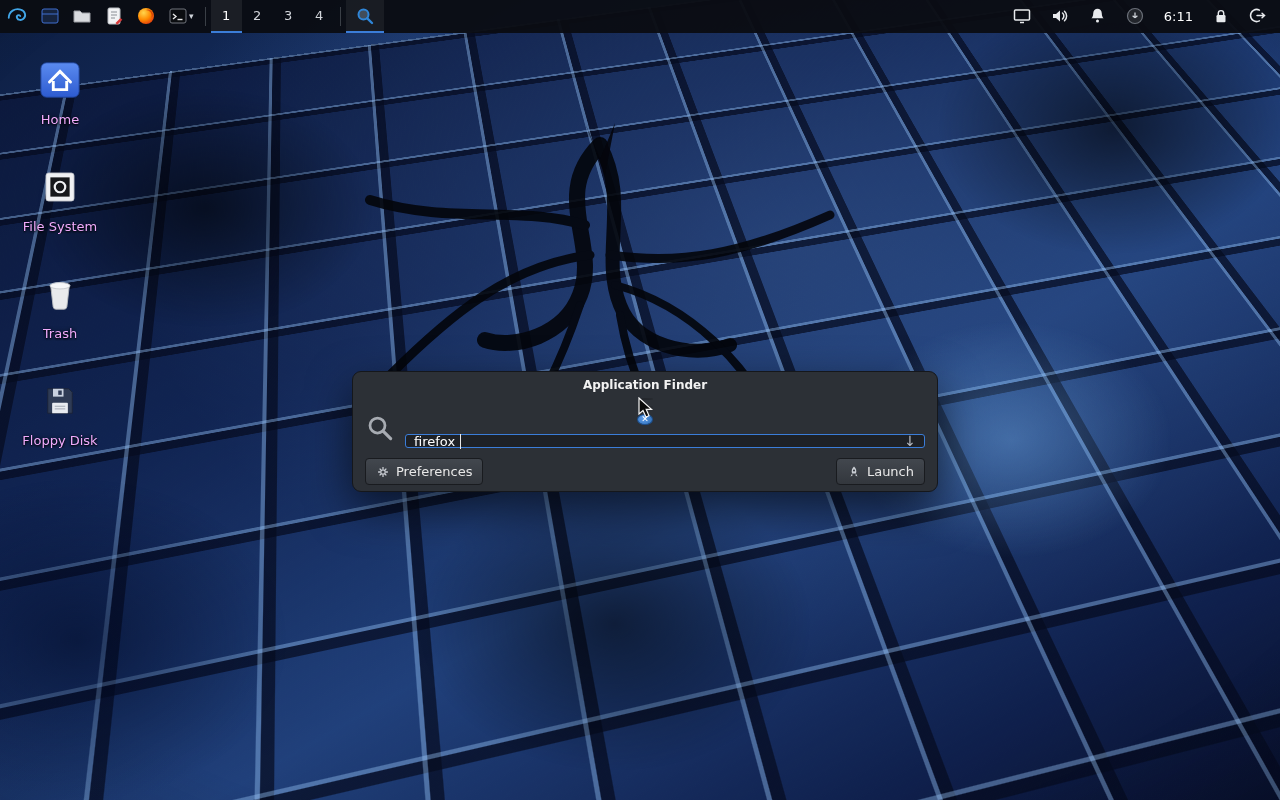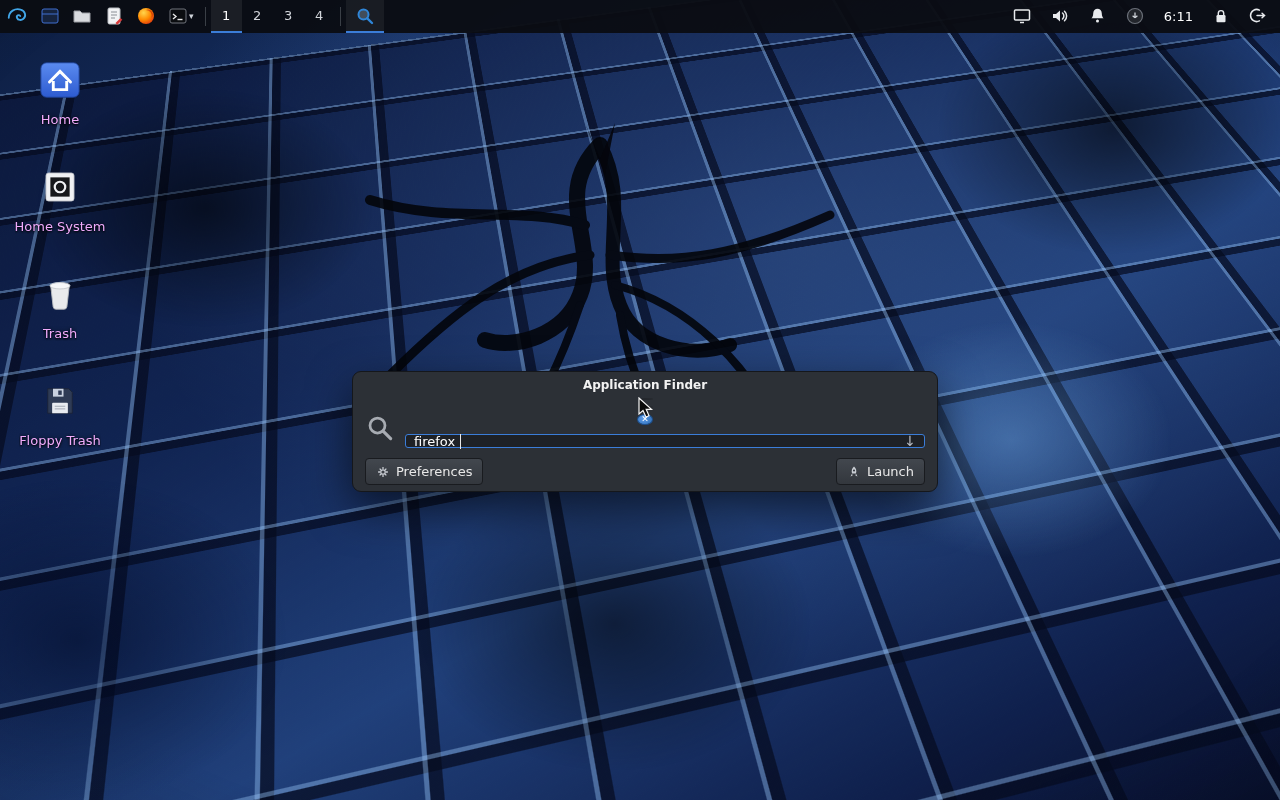--- a/index.html
+++ b/index.html
@@ -241,21 +241,21 @@
     </div>
 
     <div class="desk-item">
       <div class="ic">
         <svg width="42" height="42" viewBox="0 0 48 48">
           <rect x="8" y="8" width="32" height="32" rx="3" fill="#f0f1f3" stroke="#c3c6cb"></rect>
           <rect x="13" y="13" width="22" height="22" fill="#17181b"></rect>
           <circle cx="24" cy="24" r="6" fill="none" stroke="#f0f1f3" stroke-width="2.5"></circle>
         </svg>
       </div>
-      <div class="lbl">Home System</div>
+      <div class="lbl">File System</div>
     </div>
 
     <div class="desk-item">
       <div class="ic">
         <svg width="44" height="44" viewBox="0 0 48 48">
           <path d="M14 16 h20 l-2.5 22 a3 3 0 0 1 -3 2.6 h-9 a3 3 0 0 1 -3 -2.6 z" fill="#e9eaec" stroke="#b9bcc1"></path>
           <ellipse cx="24" cy="15" rx="11" ry="3.5" fill="#f5f6f8" stroke="#c6c9ce"></ellipse>
         </svg>
       </div>
       <div class="lbl">Trash</div>
@@ -265,21 +265,21 @@
     <div class="desk-item">
       <div class="ic">
         <svg width="42" height="42" viewBox="0 0 48 48">
           <path d="M10 10 h24 l4 4 v24 h-28 z" fill="#2e3b55" stroke="#1b2436"></path>
           <rect x="16" y="10" width="12" height="9" fill="#c9d2e0"></rect>
           <rect x="22" y="12" width="4" height="5" fill="#2e3b55"></rect>
           <rect x="15" y="26" width="18" height="12" rx="1" fill="#e8ebf0"></rect>
           <path d="M18 30 h12 M18 33 h12" stroke="#9aa2ad"></path>
         </svg>
       </div>
-      <div class="lbl">Floppy Trash</div>
+      <div class="lbl">Floppy Disk</div>
     </div>
   </div>
 
   <div class="appfinder">
     <div class="af-titlebar">
       <svg width="15" height="15" viewBox="0 0 20 20">
         <circle cx="8.5" cy="8.5" r="5" fill="#bfe3ff" fill-opacity=".3" stroke="#2f86d8" stroke-width="2"></circle>
         <path d="M12.3 12.3 L17 17" stroke="#2f86d8" stroke-width="2.4" stroke-linecap="round"></path>
       </svg>
       <div class="af-title">Application Finder</div>

